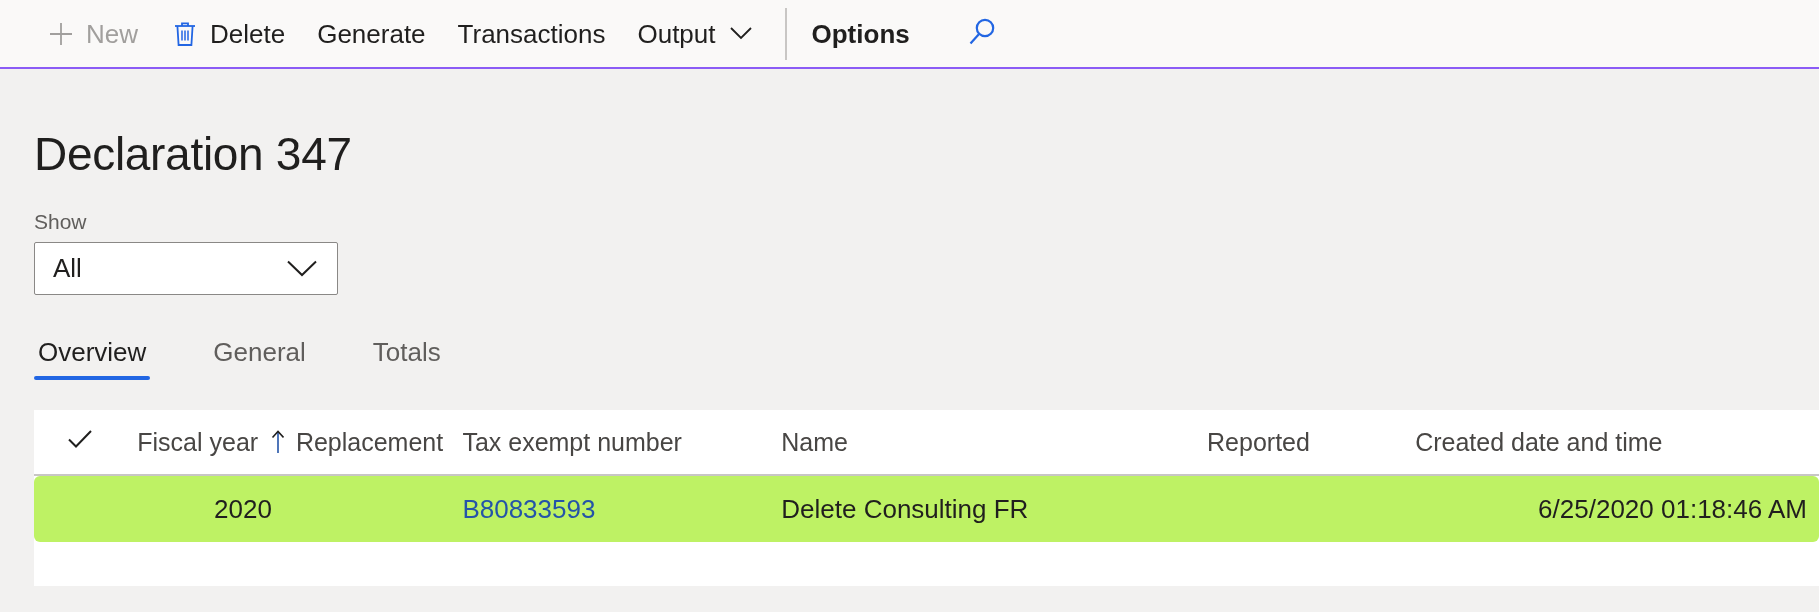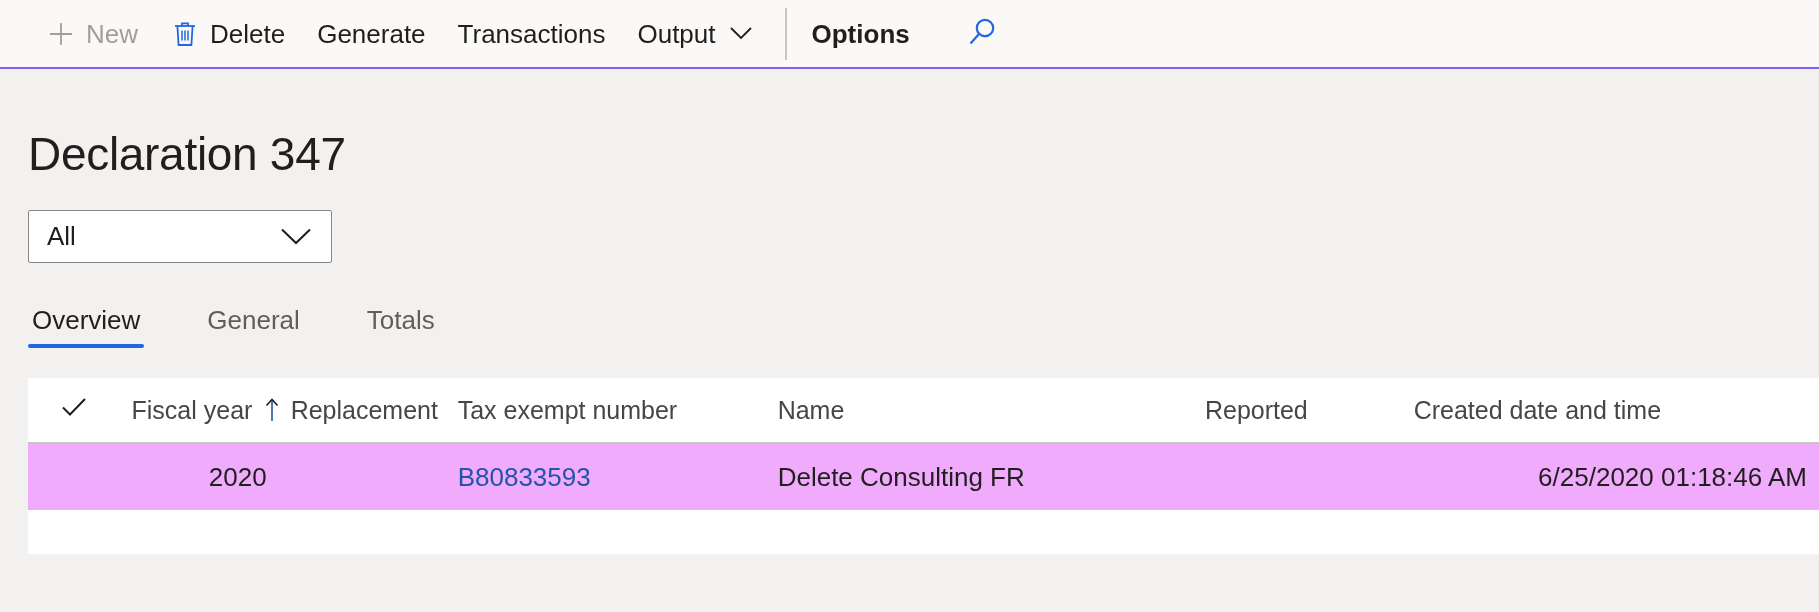--- a/index.html
+++ b/index.html
@@ -73,20 +73,21 @@
     width: 56px;
     height: 52px;
     margin-left: 28px;
     cursor: pointer;
   }
 
   
   .page {
     padding-left: 28px;
     background: #f2f1f0;
+    margin-left: 6px;
   }
   .page-title {
     font-size: 46px;
     font-weight: normal;
     color: #201f1e;
     margin: 0;
     padding-top: 58px;
     letter-spacing: -0.3px;
   }
 
@@ -173,21 +174,22 @@
   }
   .grid-head .cell {
     font-size: 25px;
     color: #484644;
   }
   .grid-body-row {
     background: #ffffff;
     height: 66px;
   }
   .grid-body-row.selected {
-    background: #f0abfc;
+    background: #bef264;
+    border-radius: 6px;
   }
   .grid-filler {
     background: #ffffff;
     height: 44px;
   }
   .cell {
     box-sizing: border-box;
     font-size: 26px;
     color: #201f1e;
     white-space: nowrap;
@@ -271,20 +273,21 @@
     </span>
   </div>
 
 </div>
 
 <div class="page">
 
   <h1 class="page-title">Declaration 347</h1>
 
   <div class="filter-block">
+    <div class="filter-label">Show</div>
     <div class="select-box">
       <span class="select-value">All</span>
       <span class="select-chev">
         <svg width="32" height="19" viewBox="0 0 32 19" aria-hidden="true">
           <path d="M2 2.5 L16 16 L30 2.5" stroke="#201f1e" stroke-width="2" fill="none"></path>
         </svg>
       </span>
     </div>
   </div>
 

